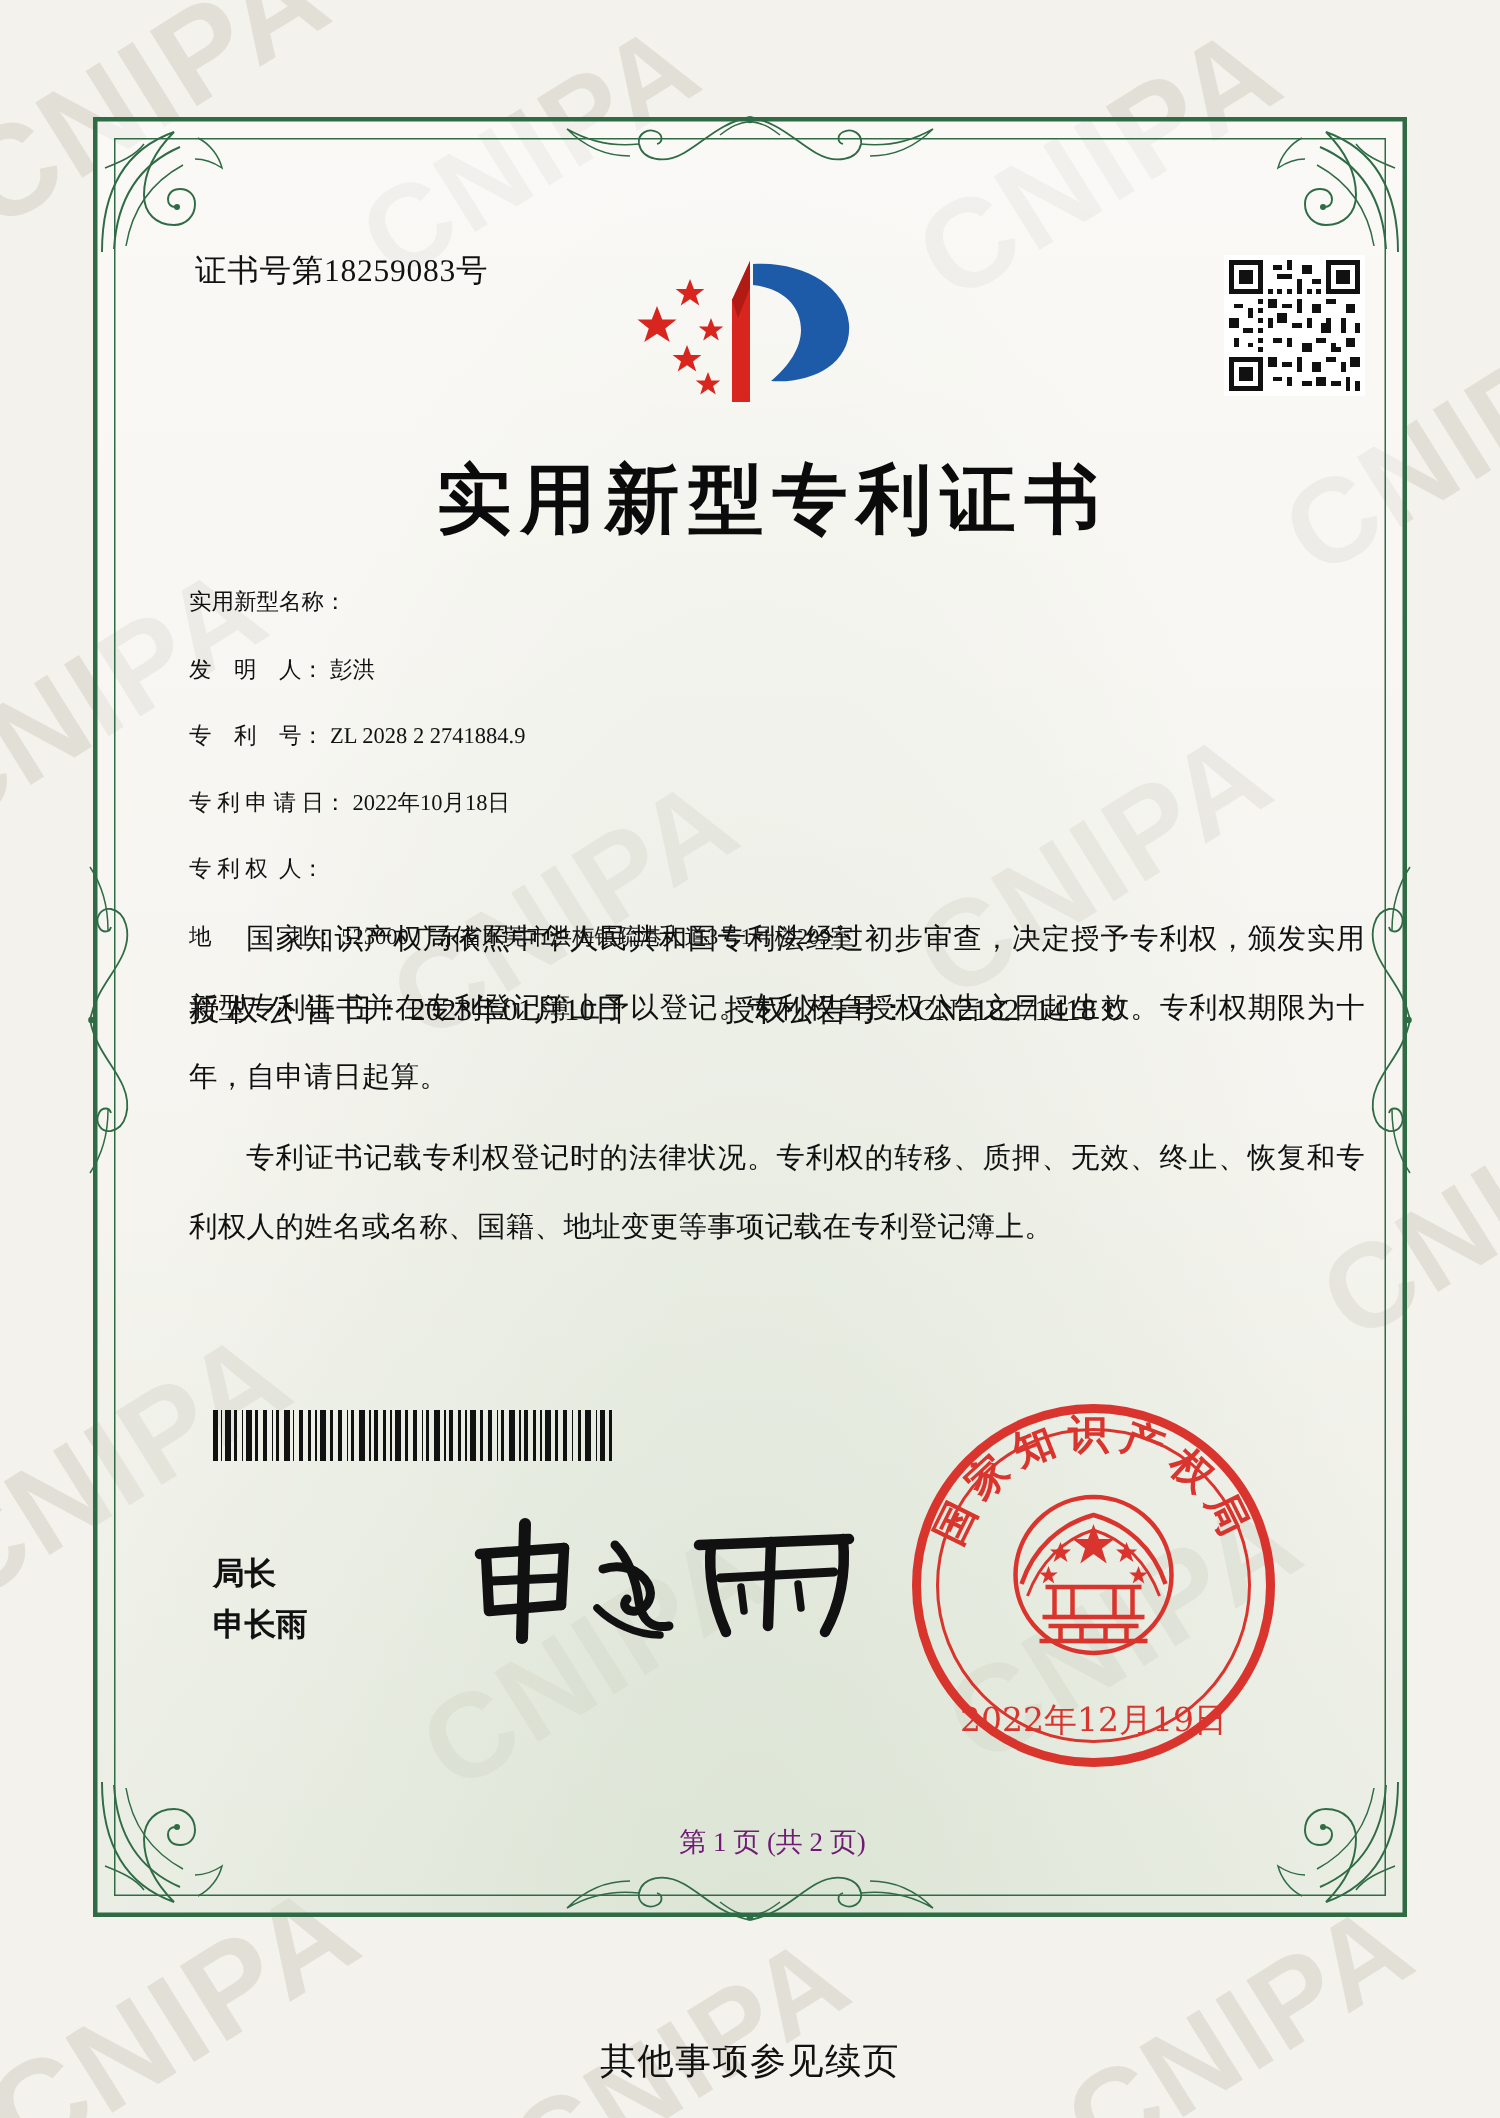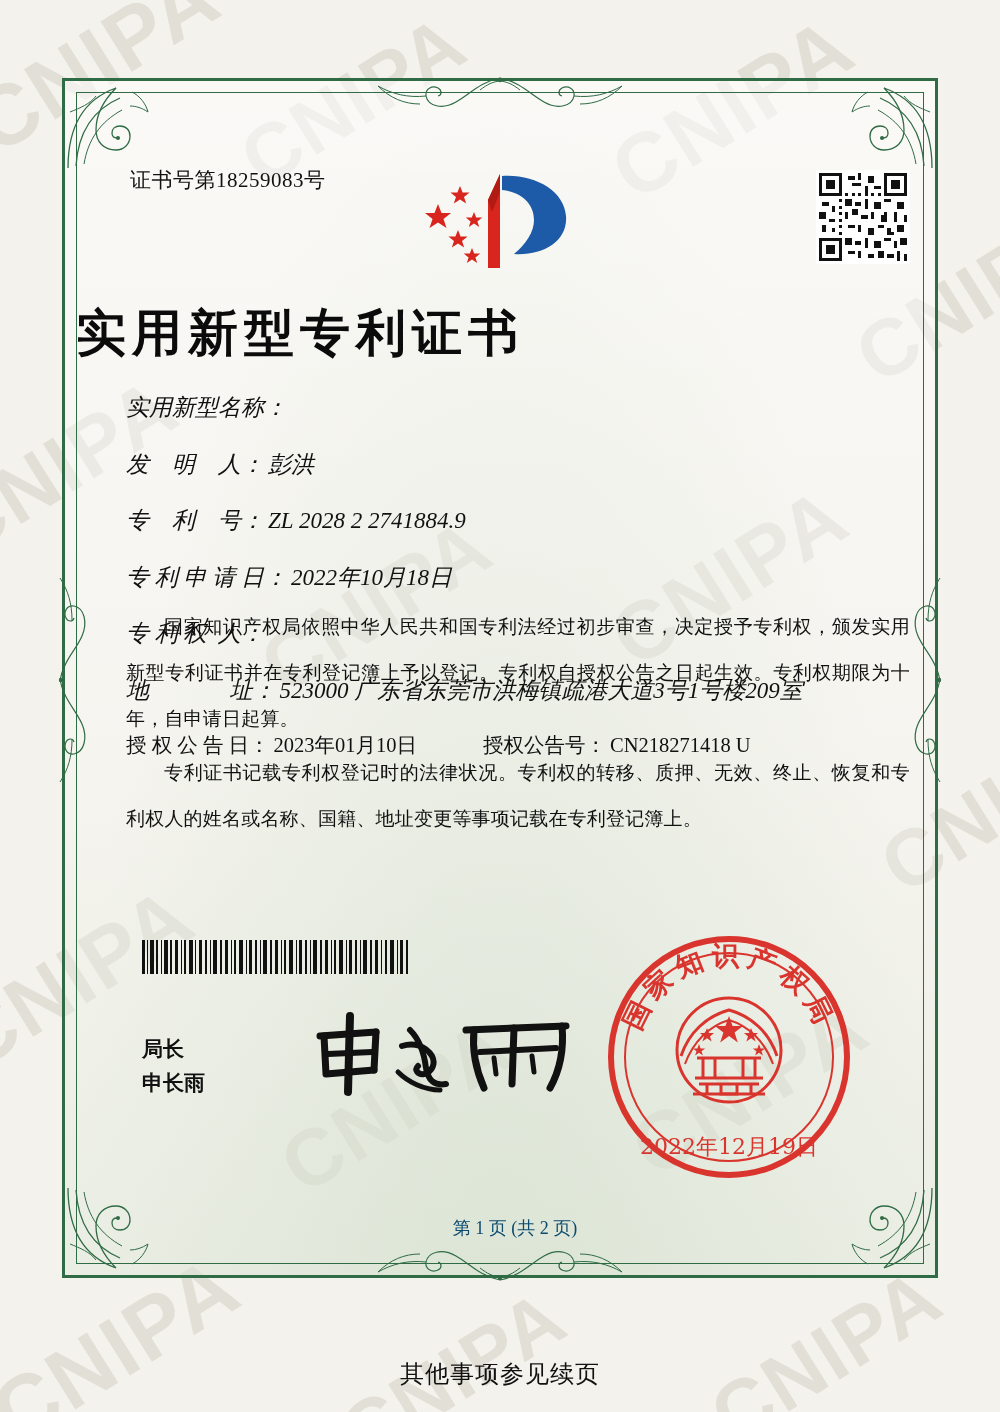--- a/index.html
+++ b/index.html
@@ -137,40 +137,40 @@
     height: 94px;
     background: #fff;
   }
   .qr svg { width: 100%; height: 100%; display: block; }
 
   .title {
     position: absolute;
     left: 0;
     right: 0;
     top: 208px;
+    text-align: center;
     font-family: "DejaVu Serif", "Liberation Serif", serif;
     font-size: 50px;
     font-weight: bold;
     letter-spacing: 6px;
     color: #0b0b0b;
   }
 
   .fields {
     position: absolute;
     left: 50px;
     right: 40px;
     top: 300px;
   }
   .field {
     display: flex;
     align-items: baseline;
     margin-bottom: 25.5px;
-    font-size: 23px;
+    font-size: 15px;
     color: #111;
-    font-style: italic;
   }
   .f-label {
     flex: 0 0 auto;
     white-space: pre;
     letter-spacing: 0px;
   }
   .f-colon { flex: 0 0 auto; padding-right: 4px; }
   .f-value { flex: 0 1 auto; white-space: nowrap; }
 
   .field-row2 {
@@ -238,21 +238,21 @@
     opacity: .92;
   }
   .seal svg { width: 100%; height: 100%; display: block; }
 
   .page-num {
     position: absolute;
     left: 0; right: 0;
     top: 1124px;
     text-align: center;
     font-size: 18px;
-    color: #0c4a6e;
+    color: #701a75;
   }
 
   .footer-note {
     position: absolute;
     left: 0; right: 0;
     top: 1358px;
     text-align: center;
     font-size: 24px;
     color: #111;
     z-index: 3;

